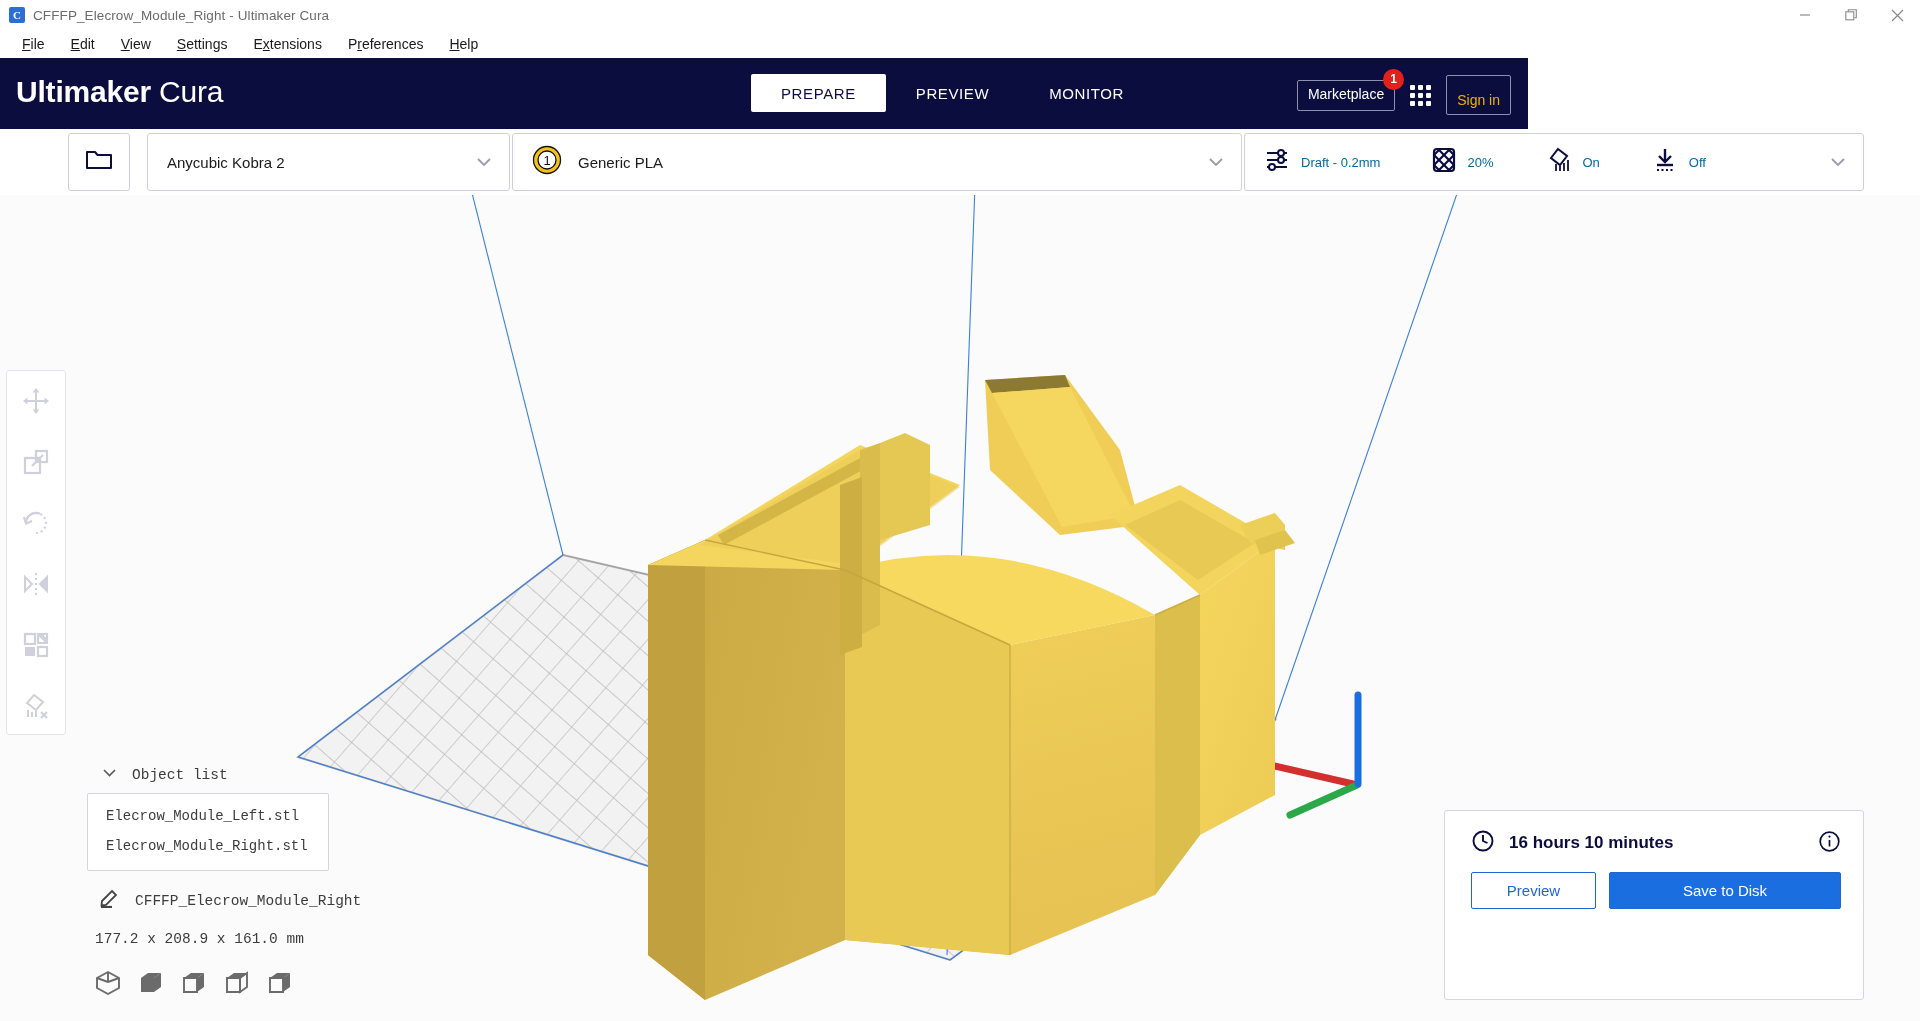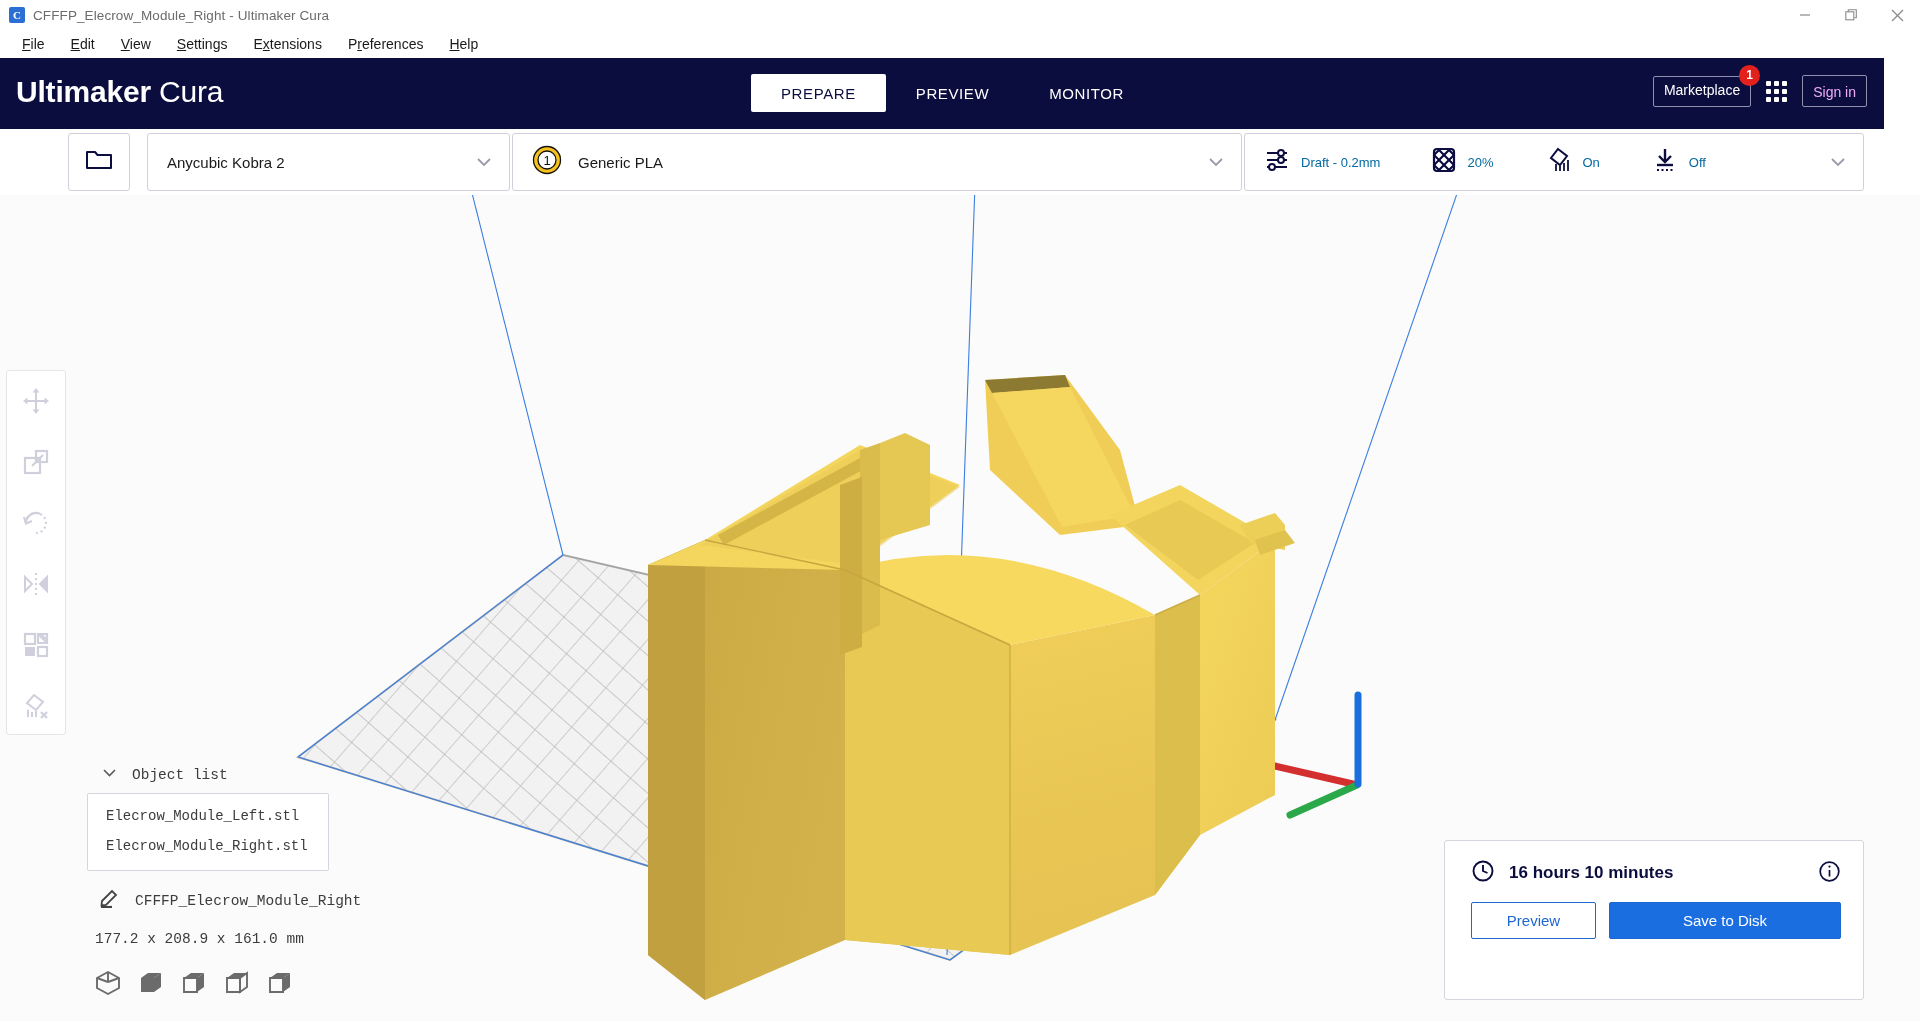--- a/index.html
+++ b/index.html
@@ -35,21 +35,21 @@
     position: absolute; left: 0; top: 30px; width: 1920px; height: 28px;
     background: #ffffff; display: flex; align-items: center; padding-left: 9px;
   }
   .menu-item {
     font-size: 14px; color: #1a1a1a; padding: 3px 13px; white-space: nowrap;
   }
   .menu-item u { text-decoration: underline; }
 
   
   .header {
-    position: absolute; left: 0; top: 58px; width: 1884px; height: 71px;
+    position: absolute; left: 0; top: 58px; width: 1528px; height: 71px;
     background: #0c0d3f;
   }
   .logo {
     position: absolute; left: 16px; top: 17px;
     font-size: 30px; color: #ffffff; letter-spacing: -.2px;
   }
   .logo .b { font-weight: bold; }
   .logo .l { font-weight: normal; }
 
   .tabs { position: absolute; left: 740px; top: 16px; display: flex; padding-left: 11px; }
@@ -67,22 +67,22 @@
   }
   .badge {
     position: absolute; right: -9px; top: -11px;
     width: 21px; height: 21px; border-radius: 50%;
     background: #e3211c; color: #fff; font-size: 12px; font-weight: bold;
     display: flex; align-items: center; justify-content: center;
   }
   .grid-icon { display: grid; grid-template-columns: repeat(3, 5px); gap: 3px; }
   .grid-icon i { width: 5px; height: 5px; background: #fff; border-radius: 1px; display: block; }
   .signin-btn {
-    border: 1px solid #8e90ad; border-radius: 2px; color: #f0abfc;
-    font-size: 14px; padding: 8px 10px 6px 10px; background: transparent;
+    border: 1px solid #8e90ad; border-radius: 2px; color: #eab308;
+    font-size: 14px; padding: 16px 10px 6px 10px; background: transparent;
   }
 
   
   .settings-bar { position: absolute; left: 0; top: 129px; width: 1624px; height: 66px; }
   .open-file-btn {
     position: absolute; left: 68px; top: 4px; width: 62px; height: 58px;
     background: #fff; border: 1px solid #cfd0dc; border-radius: 3px;
     display: flex; align-items: center; justify-content: center;
   }
   .printer-select {
@@ -131,21 +131,21 @@
     width: 242px; padding: 7px 0 9px 0;
   }
   .objlist-item { font-size: 14px; color: #3c3c3c; padding: 7px 0 7px 18px; }
   .model-name-row { display: flex; align-items: center; gap: 16px; margin-top: 17px; padding-left: 12px; }
   .model-name { font-size: 14.5px; color: #3c3c3c; }
   .model-dims { font-size: 14.5px; color: #3c3c3c; margin-top: 18px; padding-left: 8px; }
   .view-icons { display: flex; gap: 17px; margin-top: 23px; padding-left: 8px; }
 
   
   .printinfo {
-    position: absolute; right: 56px; bottom: 21px; width: 420px; height: 160px;
+    position: absolute; right: 56px; bottom: 21px; width: 420px; height: 190px;
     background: #ffffff; border: 1px solid #d5d5dd; border-radius: 3px;
     padding: 18px 22px 0 26px; z-index: 5;
   }
   .pi-row { display: flex; align-items: center; gap: 14px; }
   .pi-time { font-size: 17px; font-weight: bold; color: #0c0d3f; }
   .pi-mat { font-size: 15px; color: #1a1a1a; }
   .pi-info-icon { position: absolute; right: 22px; top: 19px; }
   .pi-buttons { display: flex; gap: 13px; margin-top: 15px; }
   .btn-preview {
     width: 132px; height: 37px; border: 1px solid #1e66d0; border-radius: 2px;

